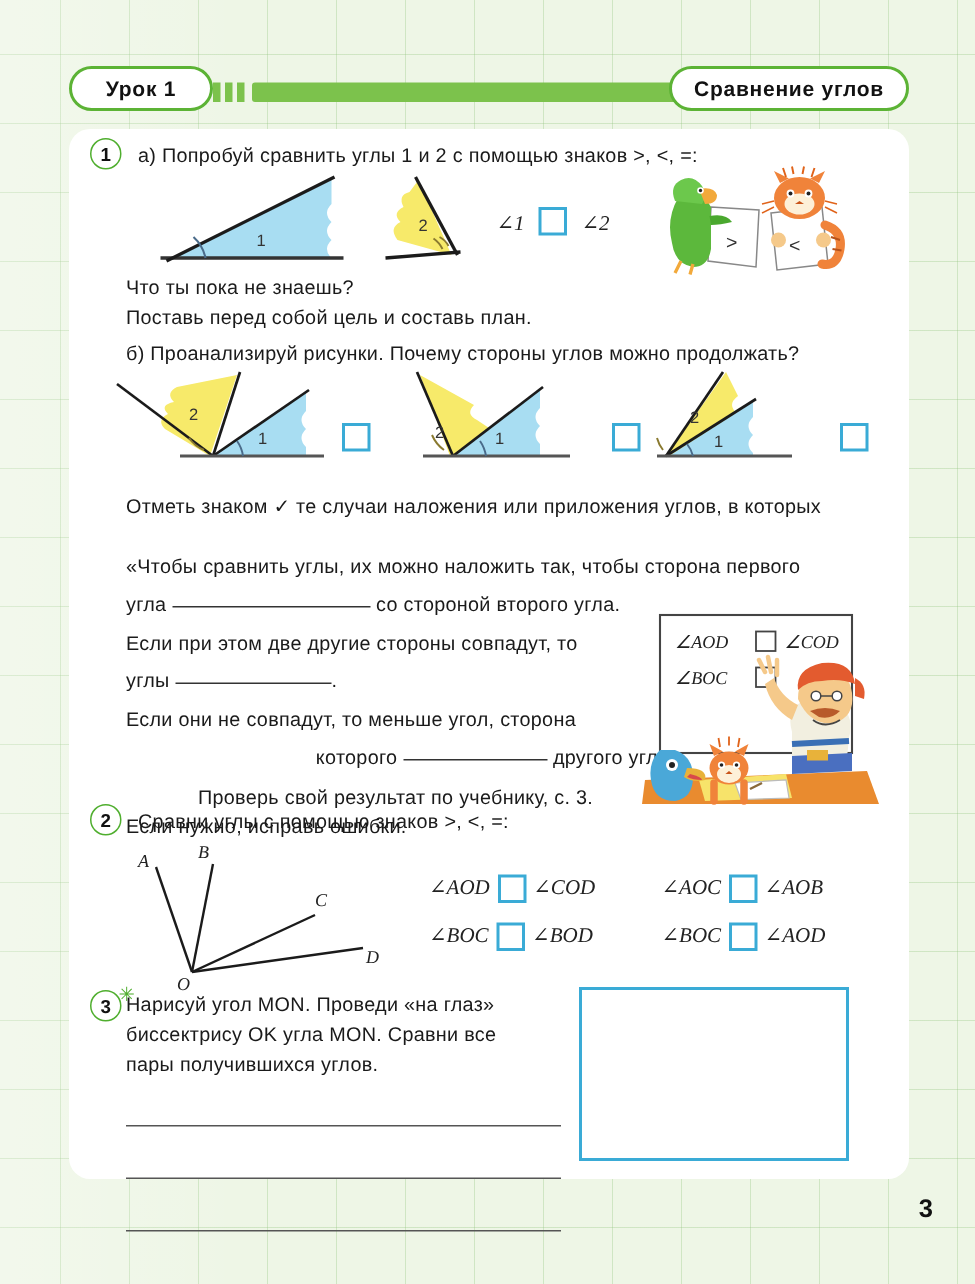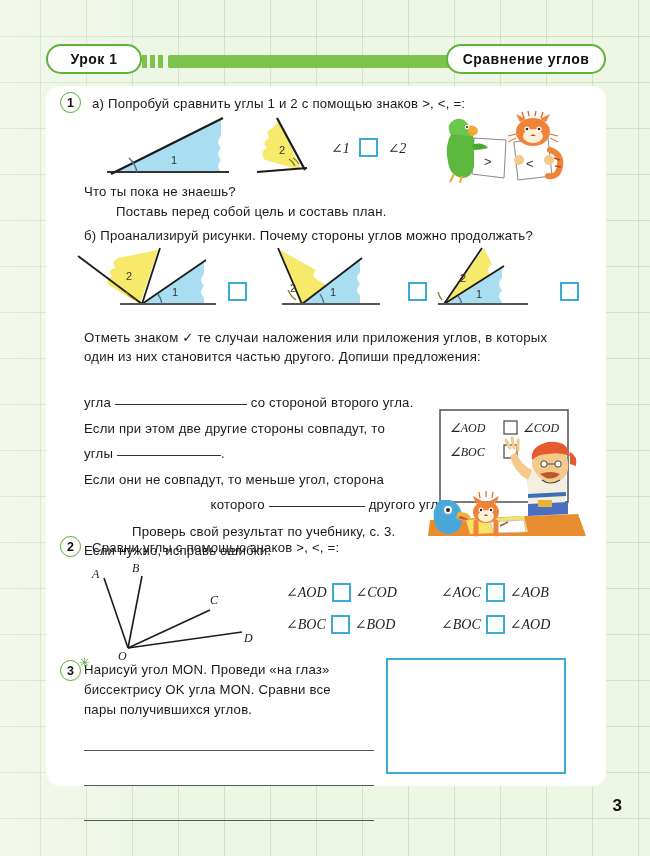--- a/index.html
+++ b/index.html
@@ -62,21 +62,21 @@
     font-style:italic;font-size:14px;color:#222;white-space:nowrap;}
   .blank{display:inline-block;border-bottom:1.3px solid #333;vertical-align:2px;}
   
   #task1{position:absolute;left:0;top:0;width:560px;}
   .t1-head{position:absolute;left:46px;top:8px;width:500px;}
   .fig-a1{position:absolute;left:57px;top:28px;width:140px;height:66px;}
   .fig-a2{position:absolute;left:197px;top:28px;width:100px;height:66px;}
   .cmp12{position:absolute;left:285px;top:52px;}
   .chars{position:absolute;left:390px;top:26px;width:140px;height:72px;}
   .t1-l1{position:absolute;left:38px;top:96px;}
-  .t1-l2{position:absolute;left:38px;top:116px;margin-left:32px;}
+  .t1-l2{position:absolute;left:38px;top:116px;}
   .t1-b{position:absolute;left:38px;top:140px;text-align:right;}
   
   .ovrow{position:absolute;left:30px;top:162px;width:530px;height:68px;}
   .ovfig{position:absolute;top:0;width:150px;height:62px;}
   .ovbox{position:absolute;top:34px;width:19px;height:19px;border:2px solid #3aabd6;background:#fff;box-sizing:border-box;}
   
   .para{position:absolute;left:38px;width:500px;}
   
   .board{position:absolute;left:382px;top:322px;width:160px;height:128px;}
   
@@ -239,21 +239,21 @@
           <path d="M30 56 A20 20 0 0 0 26 48" stroke="#4a6b8a" stroke-width="1.3" fill="none"></path>
           <text x="28" y="34" font-size="11" fill="#333" font-family="Liberation Sans, sans-serif">2</text>
           <text x="44" y="50" font-size="11" fill="#333" font-family="Liberation Sans, sans-serif">1</text>
         </svg>
         <div class="ovbox" style="left:128px;"></div>
       </div>
     </div>
   </div>
 
   <div class="para txt" style="top:242px;">Отметь знаком ✓ те случаи наложения или приложения углов, в которых</div>
-  <div class="para txt" style="top:261px;">один из них становится частью другого. Допиши предложения:</div>
+  <div class="para txt" style="top:282px;">«Чтобы сравнить углы, их можно наложить так, чтобы сторона первого</div>
 
   <div class="para txt" style="top:307px;">
     <span>угла</span>
     <span class="blank" style="width:132px;"></span>
     <span>со стороной второго угла.</span>
   </div>
 
   <div class="para txt" style="top:333px;width:330px;">Если при этом две другие стороны совпадут, то</div>
 
   <div class="para txt" style="top:358px;">

